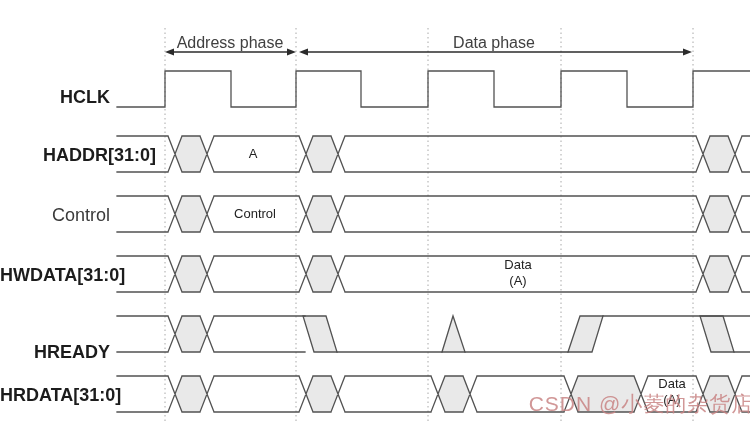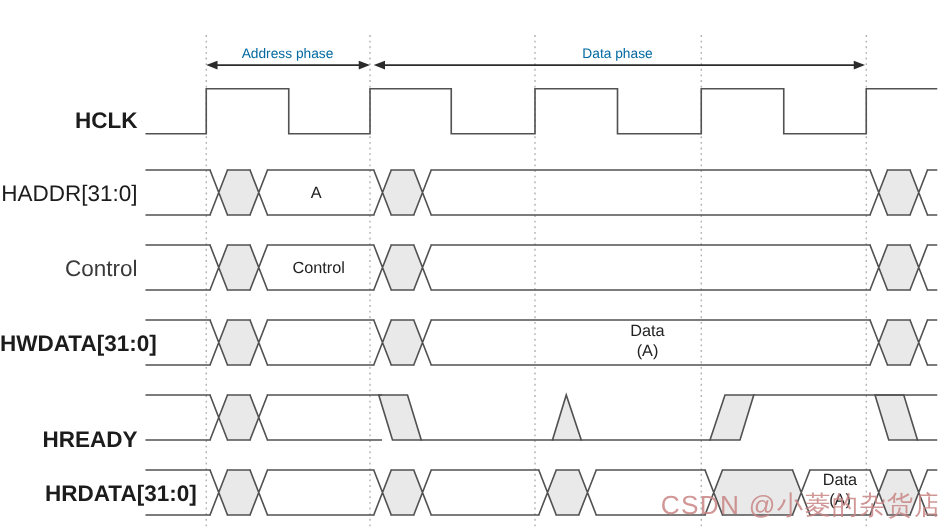--- a/index.html
+++ b/index.html
@@ -9,21 +9,21 @@
   }
   #wave-svg{position:absolute;left:0;top:0;width:750px;height:424px;}
   .wave{stroke:#525252;stroke-width:1.3;fill:none;stroke-linejoin:miter;stroke-linecap:square;}
   .fillonly{fill:#e9e9e9;stroke:none;}
   .shape{fill:#e9e9e9;stroke:#525252;stroke-width:1.3;stroke-linejoin:miter;}
   .dash{stroke:#a8a8a8;stroke-width:1;stroke-dasharray:1.5 3;}
   .arrow{stroke:#2b2b2b;stroke-width:1.4;}
   .ahead{fill:#2b2b2b;stroke:none;}
   .phase-label{
     position:absolute;transform:translate(-50%,-50%);
-    font-size:11px;color:#0369a1;white-space:nowrap;
+    font-size:16px;color:#404040;white-space:nowrap;
   }
   .sig-label{
     position:absolute;left:0;width:110px;text-align:right;
     transform:translateY(-50%);font-size:18px;font-weight:bold;color:#1c1c1c;
     white-space:nowrap;
   }
   .val-label{
     position:absolute;transform:translate(-50%,-50%);
     font-size:13px;color:#222;text-align:center;line-height:16px;white-space:pre;
   }
@@ -87,25 +87,25 @@
         <polygon points="571,394 578,376 634,376 641,394 634,412 578,412" class="fillonly"></polygon>
         <polygon points="703,394 710,376 728,376 735,394 728,412 710,412" class="fillonly"></polygon>
         <path d="M117,376H168M117,412H168M168,376L182,412M168,412L182,376M182,376H200M182,412H200M200,376L214,412M200,412L214,376M214,376H299M214,412H299M299,376L313,412M299,412L313,376M313,376H331M313,412H331M331,376L345,412M331,412L345,376M345,376H431M345,412H431M431,376L445,412M431,412L445,376M445,376H463M445,412H463M463,376L477,412M463,412L477,376M477,376H564M477,412H564M564,376L578,412M564,412L578,376M578,376H634M578,412H634M634,376L648,412M634,412L648,376M648,376H696M648,412H696M696,376L710,412M696,412L710,376M710,376H728M710,412H728M728,376L742,412M728,412L742,376M742,376H750M742,412H750" class="wave"></path>
       </g>
     </svg>
 
   <div class="phase-label" style="left:230px;top:43px">Address phase</div>
   <div class="phase-label" style="left:494px;top:43px">Data phase</div>
 
   <div class="sig-label" style="top: 97px; font-weight: bold;">HCLK</div>
-  <div class="sig-label" style="top: 155px; font-weight: normal;">HADDR[31:0]</div>
+  <div class="sig-label" style="top: 155px; font-weight: bold; padding-left: 43px;">HADDR[31:0]</div>
   <div class="sig-label" style="top: 215px; font-weight: normal; color: rgb(58, 58, 58);">Control</div>
   <div class="sig-label" style="top: 275px; font-weight: bold;">HWDATA[31:0]</div>
   <div class="sig-label" style="top: 336px; font-weight: bold; margin-top: 16px;">HREADY</div>
-  <div class="sig-label" style="top: 395px; font-weight: bold; margin-left: 36px;">HRDATA[31:0]</div>
+  <div class="sig-label" style="top: 395px; font-weight: bold;">HRDATA[31:0]</div>
 
   <div class="val-label" style="left:253px;top:154px">A</div>
   <div class="val-label" style="left:255px;top:214px">Control</div>
   <div class="val-label" style="left:518px;top:273px">Data
 (A)</div>
   <div class="val-label" style="left:672px;top:392px">Data
 (A)</div>
 
   <div class="watermark" style="left:641px;top:404px">CSDN @小菱的杂货店</div>
 </div>

